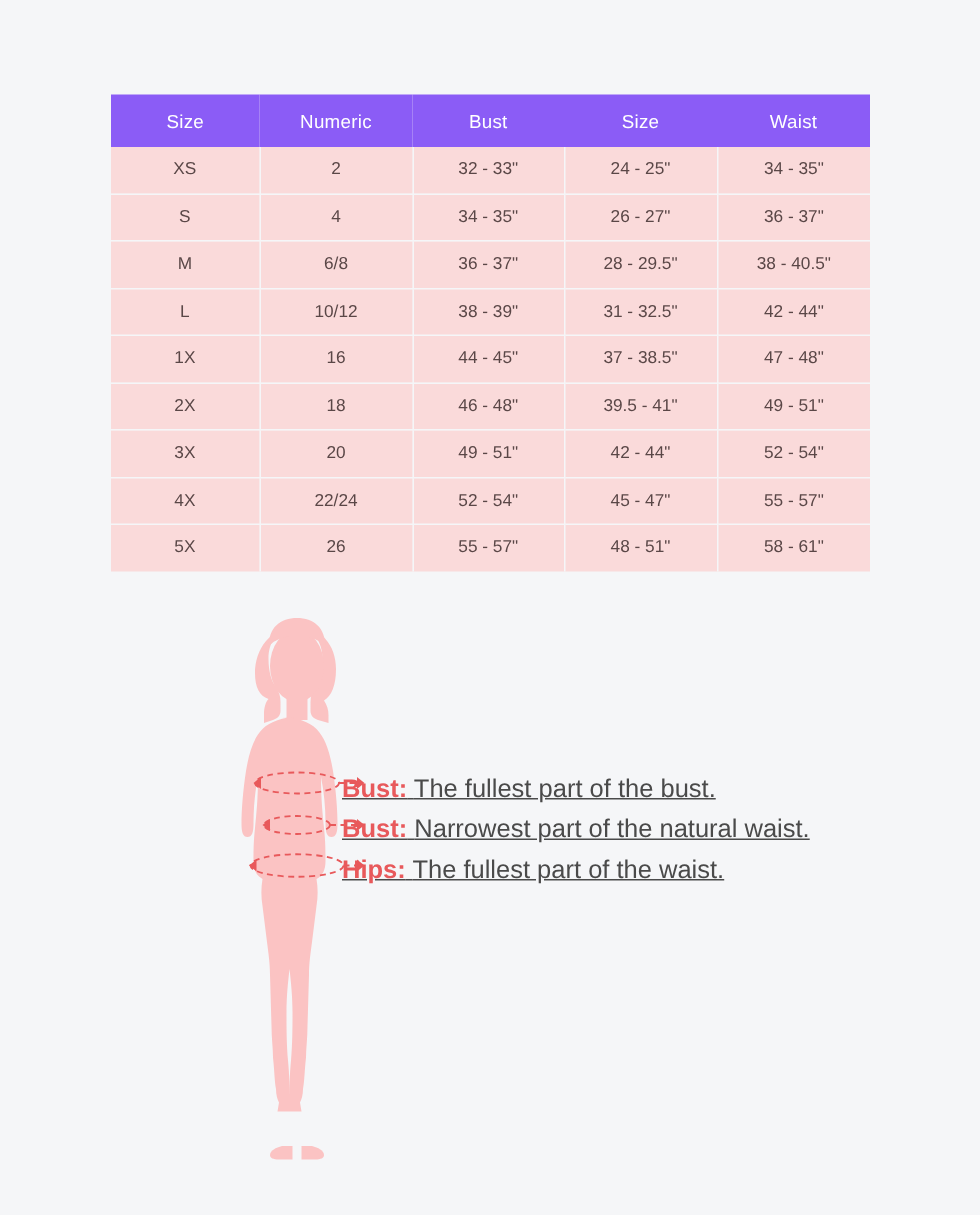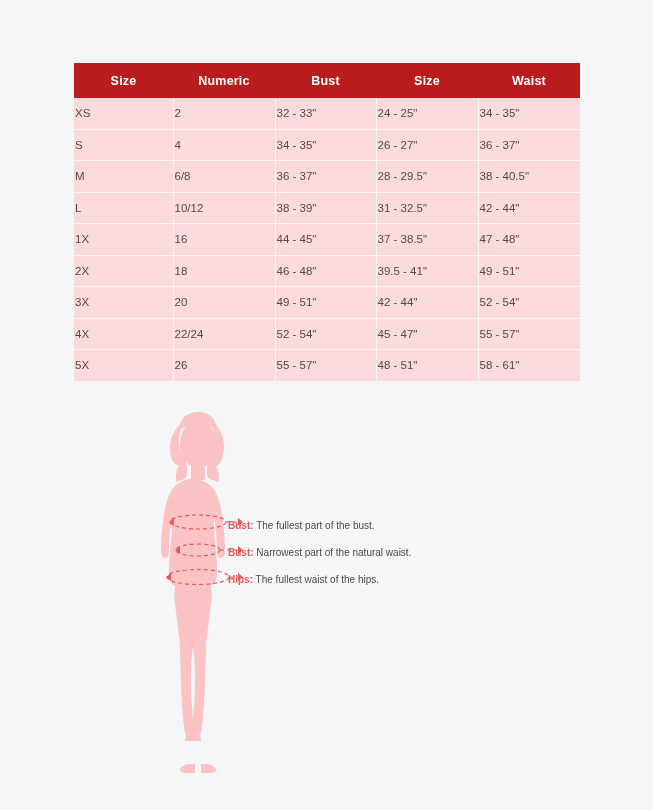--- a/index.html
+++ b/index.html
@@ -28,36 +28,36 @@
     left: 74px;
     top: 63px;
     width: 506px;
   }
   table.size-chart {
     border-collapse: collapse;
     width: 506px;
     table-layout: fixed;
   }
   table.size-chart th {
-    background: #b91c1c;
+    background: #8b5cf6;
     color: #ffffff;
-    font-weight: 700;
+    font-weight: 400;
     font-size: 12.5px;
     letter-spacing: 0.2px;
     height: 33px;
     text-align: center;
     vertical-align: middle;
     border: none;
   }
   table.size-chart td {
     background: #fadada;
     color: #5a4747;
     font-size: 11.5px;
     height: 28.5px;
-    text-align: left;
+    text-align: center;
     vertical-align: middle;
     border-right: 1px solid #f5f6f8;
     border-bottom: 1px solid #f5f6f8;
   }
   table.size-chart td:last-child {
     border-right: none;
   }
   table.size-chart tr:last-child td {
     border-bottom: none;
   }
@@ -82,24 +82,25 @@
     width: 160px;
     height: 365px;
   }
   .legend {
     position: absolute;
     left: 228px;
     top: 100px;
     width: 380px;
   }
   .legend-line {
-    font-size: 10px;
+    font-size: 17px;
     color: #4a4a4a;
     line-height: 27px;
     white-space: nowrap;
+    text-decoration: underline;
   }
   .legend-line b {
     color: #e8595b;
     font-weight: 700;
   }
 </style>
 </head>
 <body>
 
 <div class="page">
@@ -265,18 +266,18 @@
       <div class="legend-line">
         <b>Bust:</b>
         <span>The fullest part of the bust.</span>
       </div>
       <div class="legend-line">
         <b>Bust:</b>
         <span>Narrowest part of the natural waist.</span>
       </div>
       <div class="legend-line">
         <b>Hips:</b>
-        <span>The fullest waist of the hips.</span>
+        <span>The fullest part of the waist.</span>
       </div>
     </div>
 
   </div>
 </div>
 
 </body></html>

